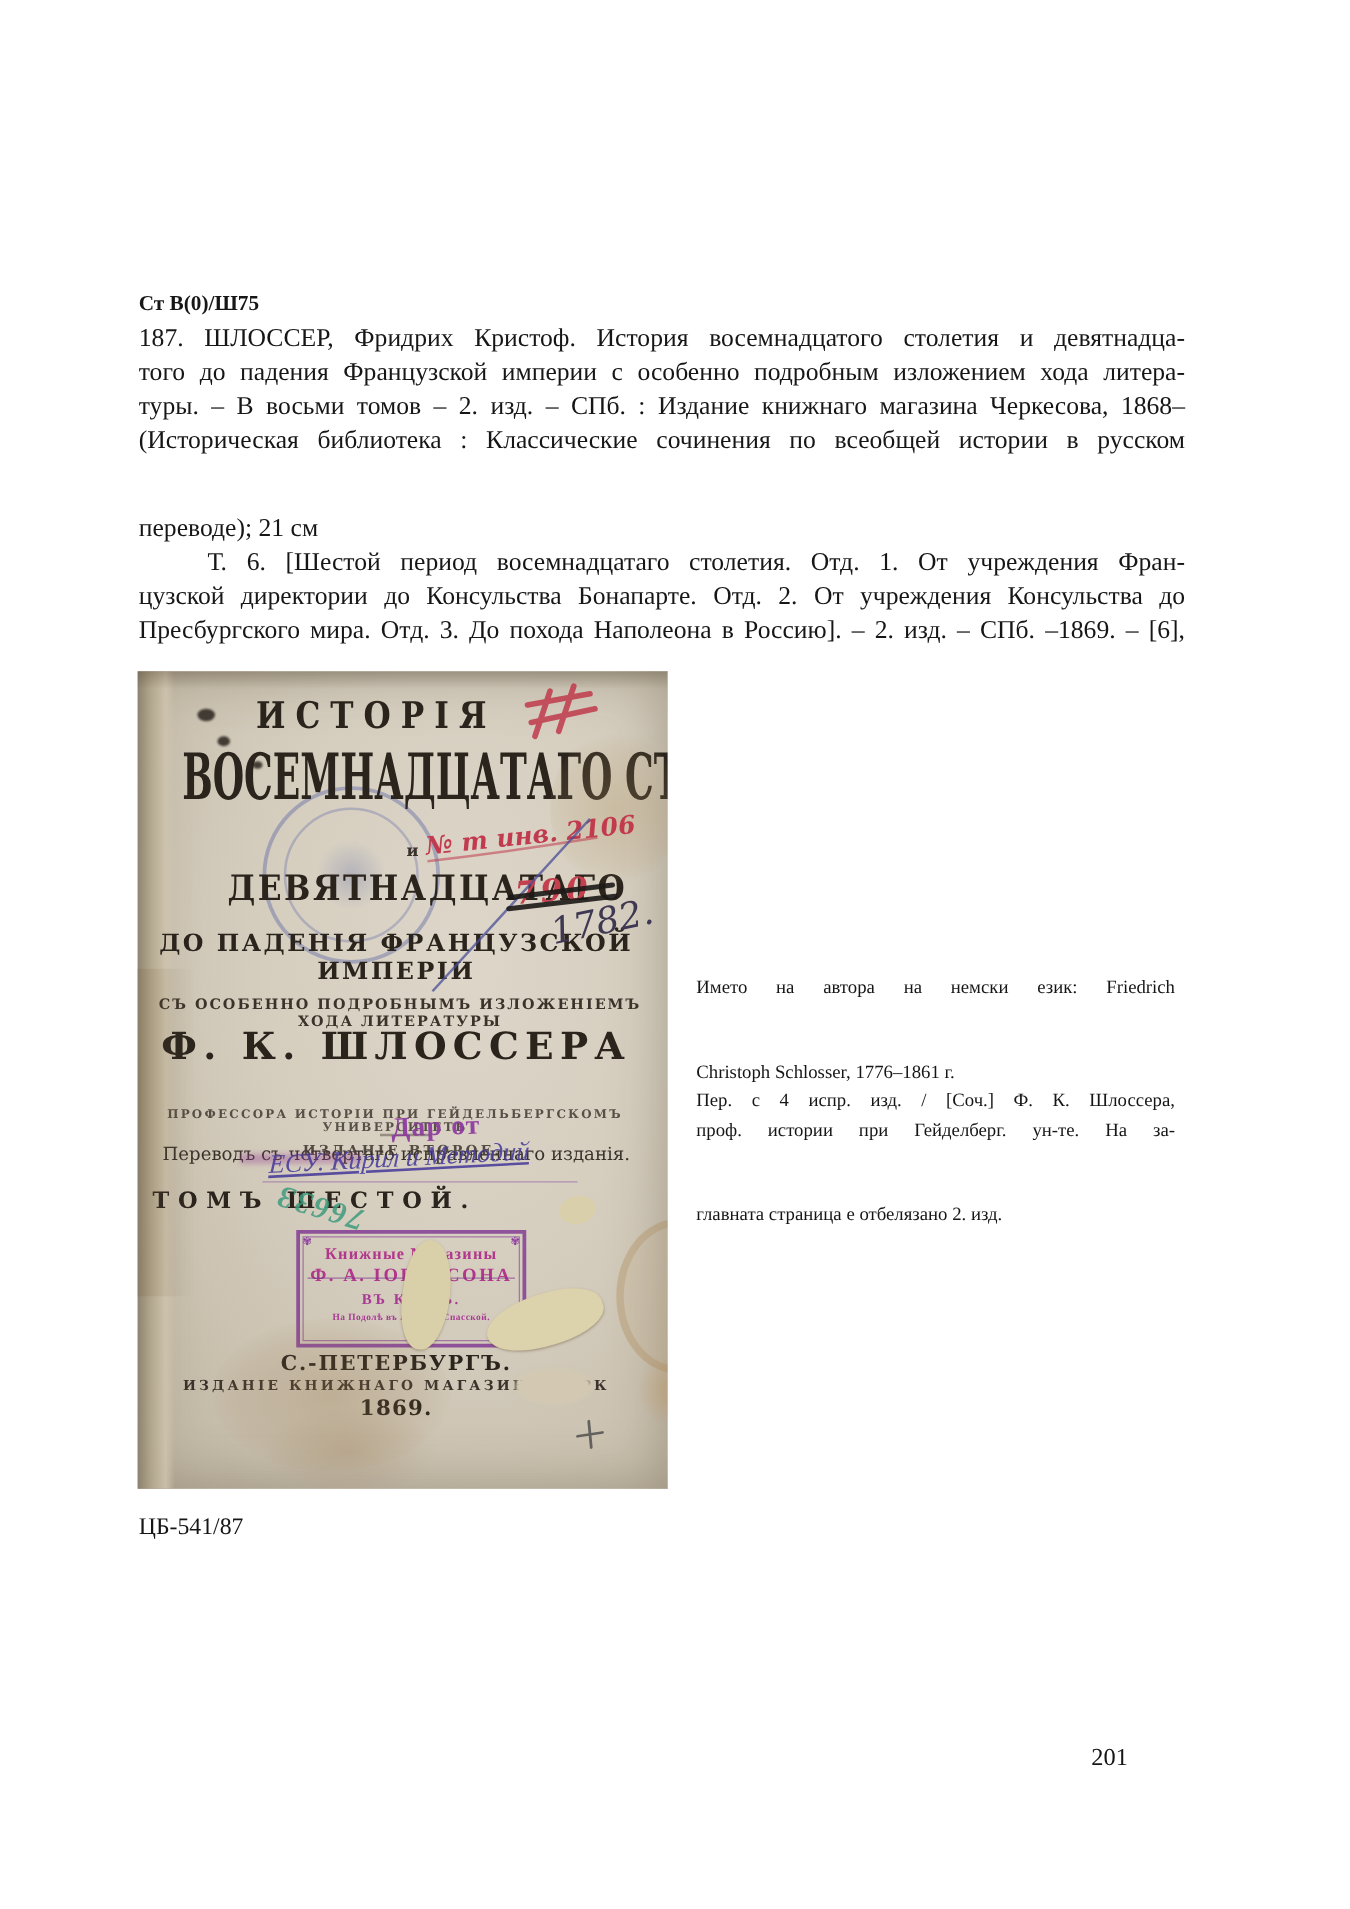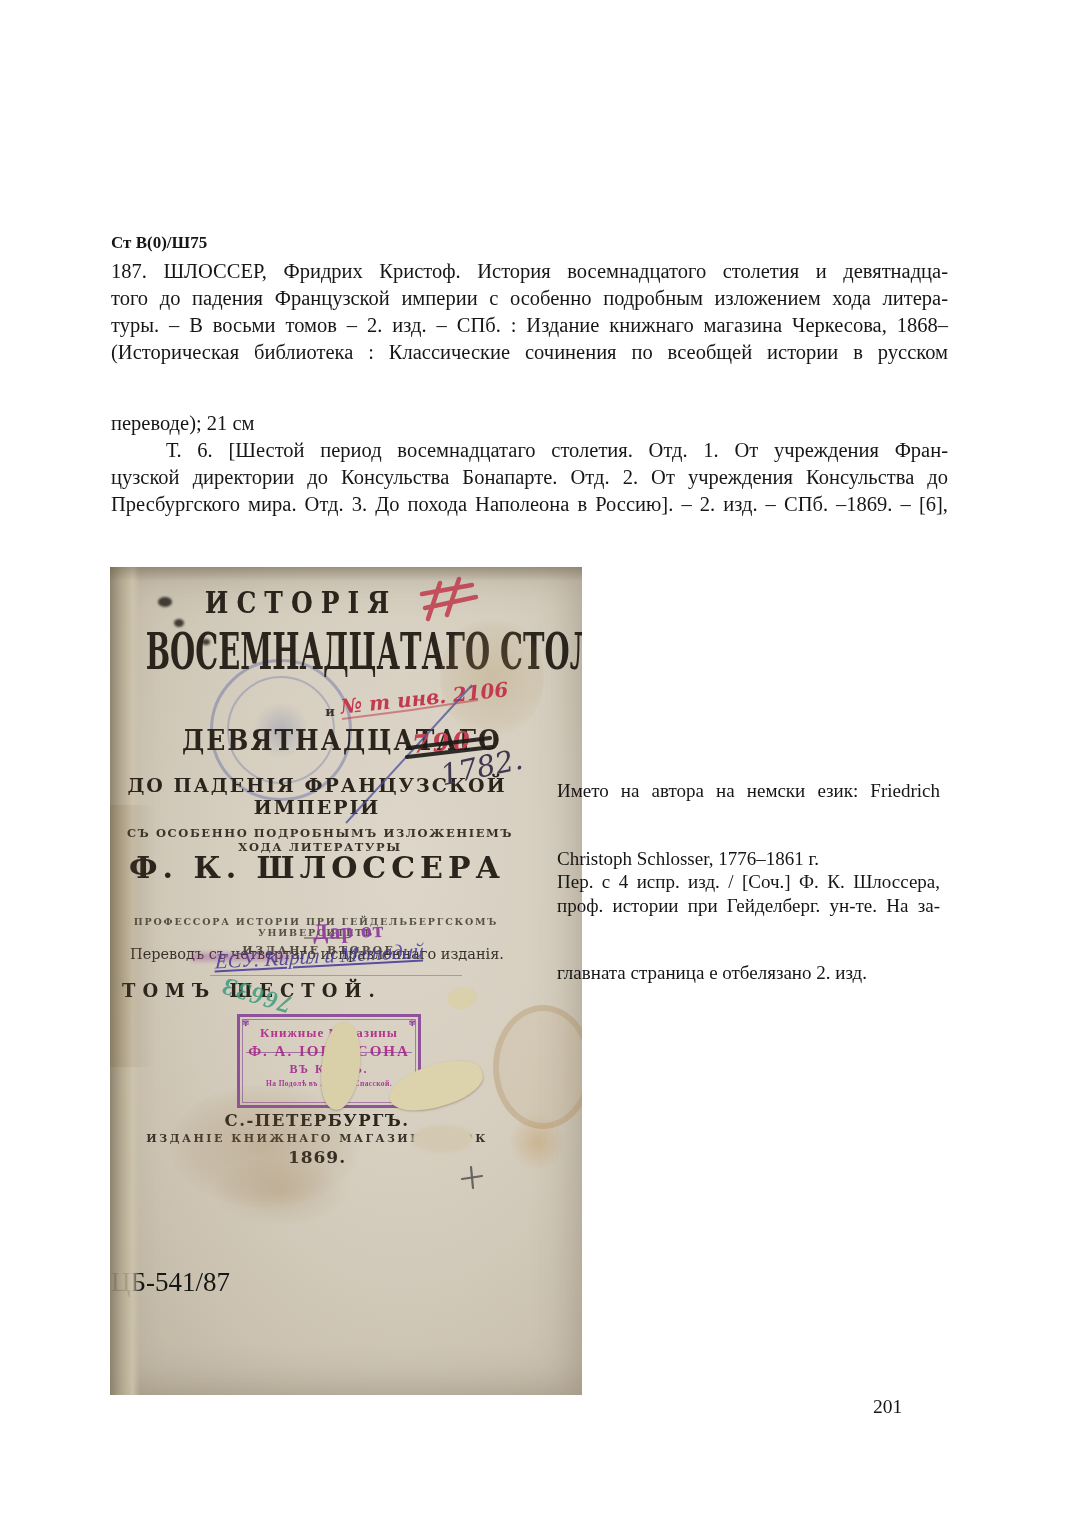--- a/index.html
+++ b/index.html
@@ -7,30 +7,29 @@
     position:relative; width:1080px; height:1527px; background:#ffffff;
     font-family:"Liberation Serif","DejaVu Serif",serif; color:#161616; overflow:hidden;
   }
   
   .shelf-code { position:absolute; left:111px; top:233px; font-size:17px; font-weight:bold; }
   .entry-block { position:absolute; left:111px; top:258px; width:837px; font-size:20.5px; line-height:27px; }
   .jline { text-align:justify; text-align-last:justify; }
   .lastline { text-align:left;margin-top:44px; }
   .indent { text-indent:55px; }
   .b { font-weight:normal; }
-  .annotation { position:absolute; left:557px; top:779px; width:383px; font-size:19px; line-height:23.6px; }
-  .shelf-number { position:absolute; left:111px; top:1267px; font-size:27px; }
+  .annotation { position:absolute; left:557px; top:779px; width:383px; font-size:15px; line-height:23.6px; }
+  .shelf-number { position:absolute; left:111px; top:1211px; font-size:19px; }
   .page-number { position:absolute; left:873px; top:1396px; font-size:19.5px; }
 
   
   .photo {
-    position:absolute; left:110px; top:567px; width:424px; height:828px; overflow:hidden;
+    position:absolute; left:110px; top:537px; width:424px; height:654px; overflow:hidden;
     background: radial-gradient(ellipse at 62% 35%, #ddd6c9 0%, #d6cfc0 40%, #ccc3b2 70%, #bcb29f 100%);
     box-shadow: inset 0 0 46px rgba(90,75,55,.38);
-    padding-left: 48px;
   }
   .photo > * { position:absolute; }
   .photo-leftcrease { left:0; top:0; width:30px; height:100%; z-index:2;
     background:linear-gradient(90deg, #877d69 0%, #b0a58b 35%, #cfc5ae 75%, rgba(207,197,174,0) 100%); opacity:.85; }
   .photo-topshadow { left:0; top:0; width:100%; height:14px; z-index:2;
     background:linear-gradient(180deg, rgba(90,75,55,.35), rgba(90,75,55,0)); }
 
   .bk-text { color:#2a241d; font-family:"DejaVu Serif","Liberation Serif",serif; z-index:4; }
   #bk-title1 { left:0; top:21px; width:382px; text-align:center; font-size:25px; font-weight:bold;
     letter-spacing:8px; transform:scaleY(1.18); }

